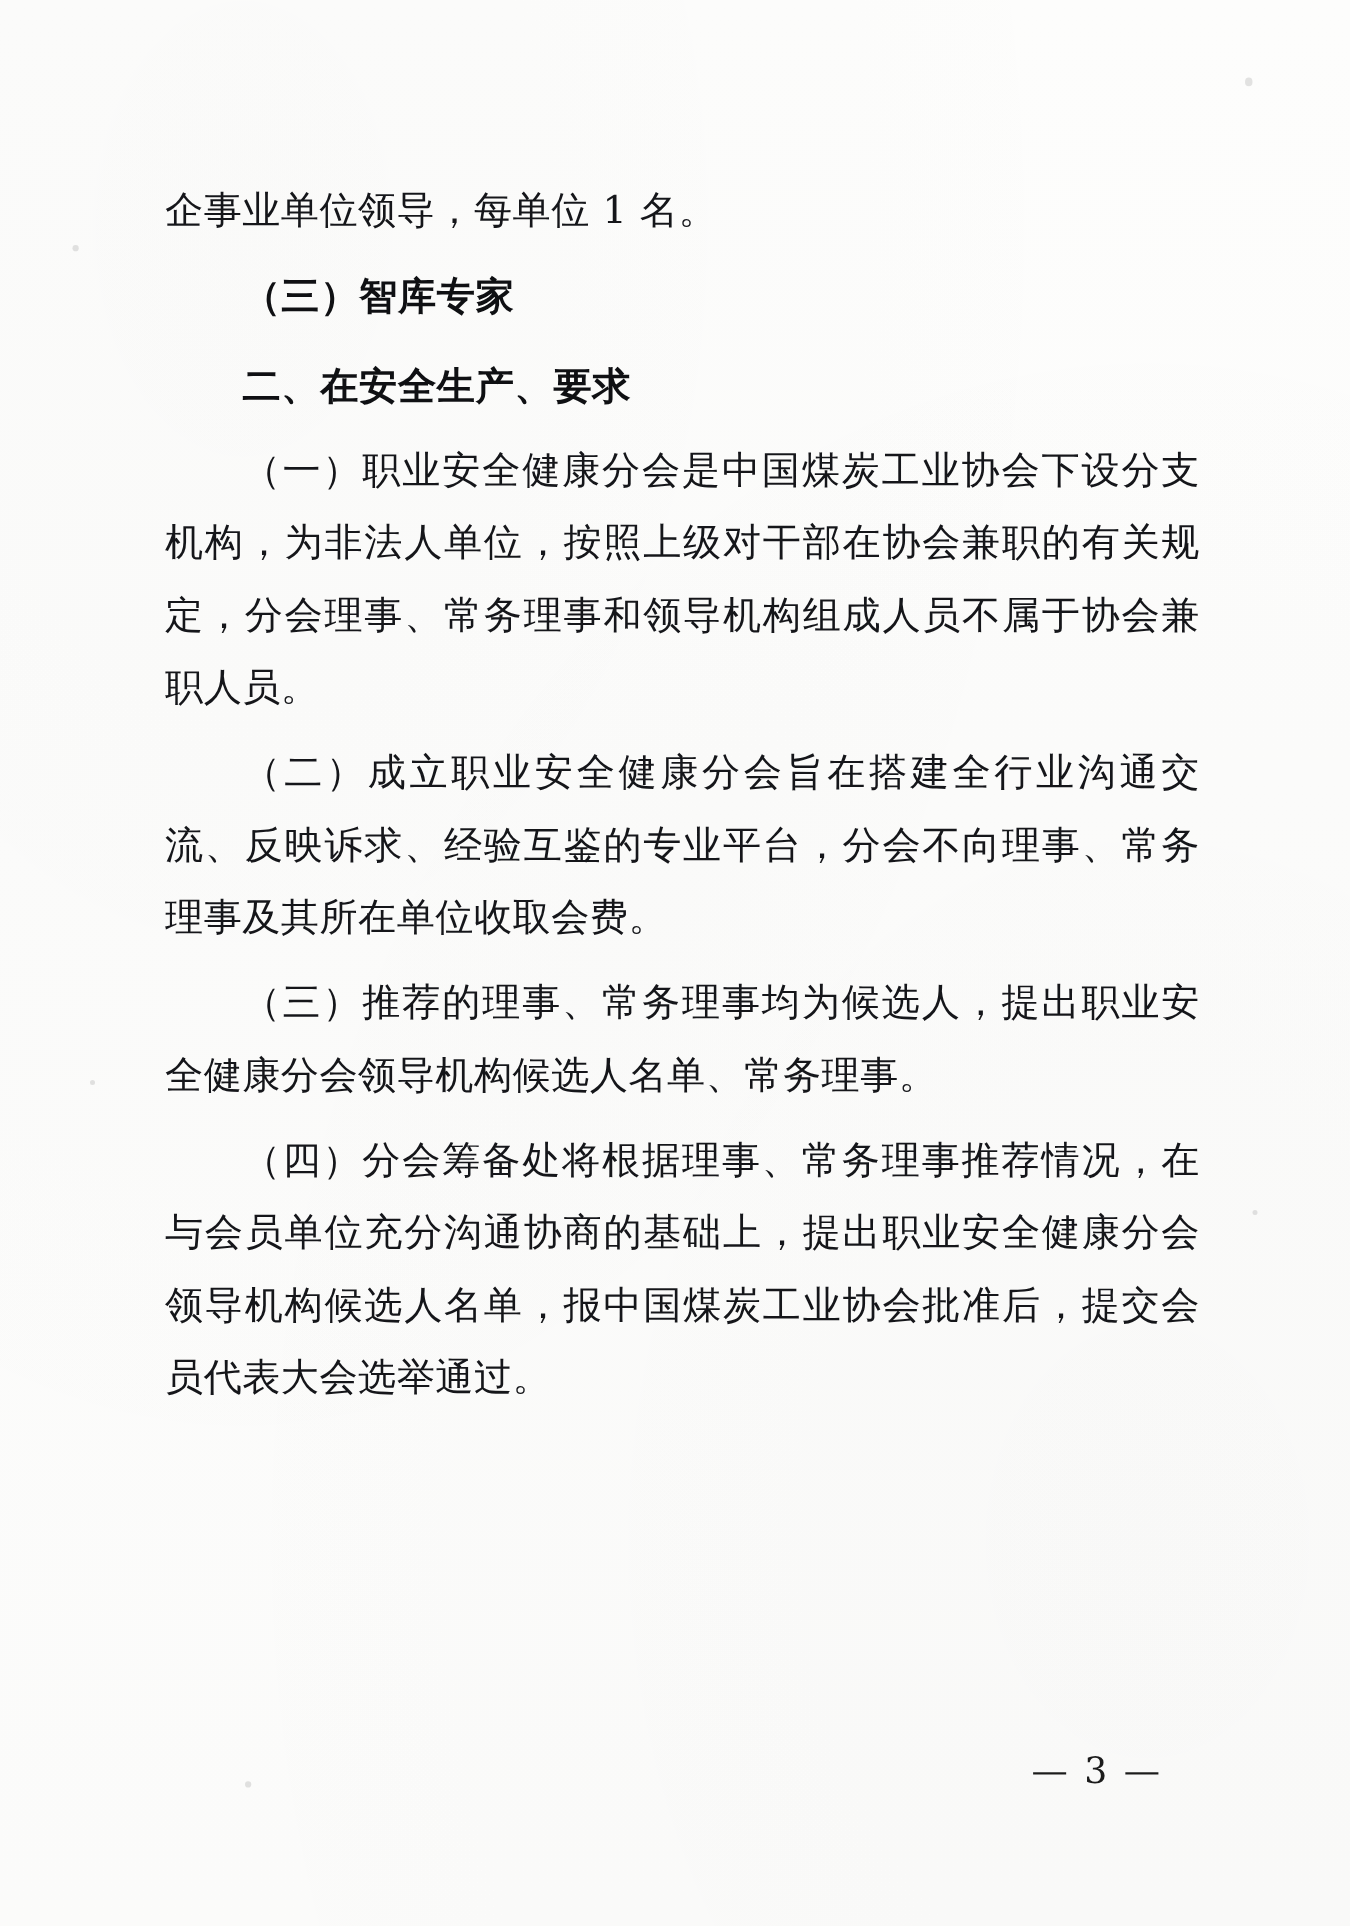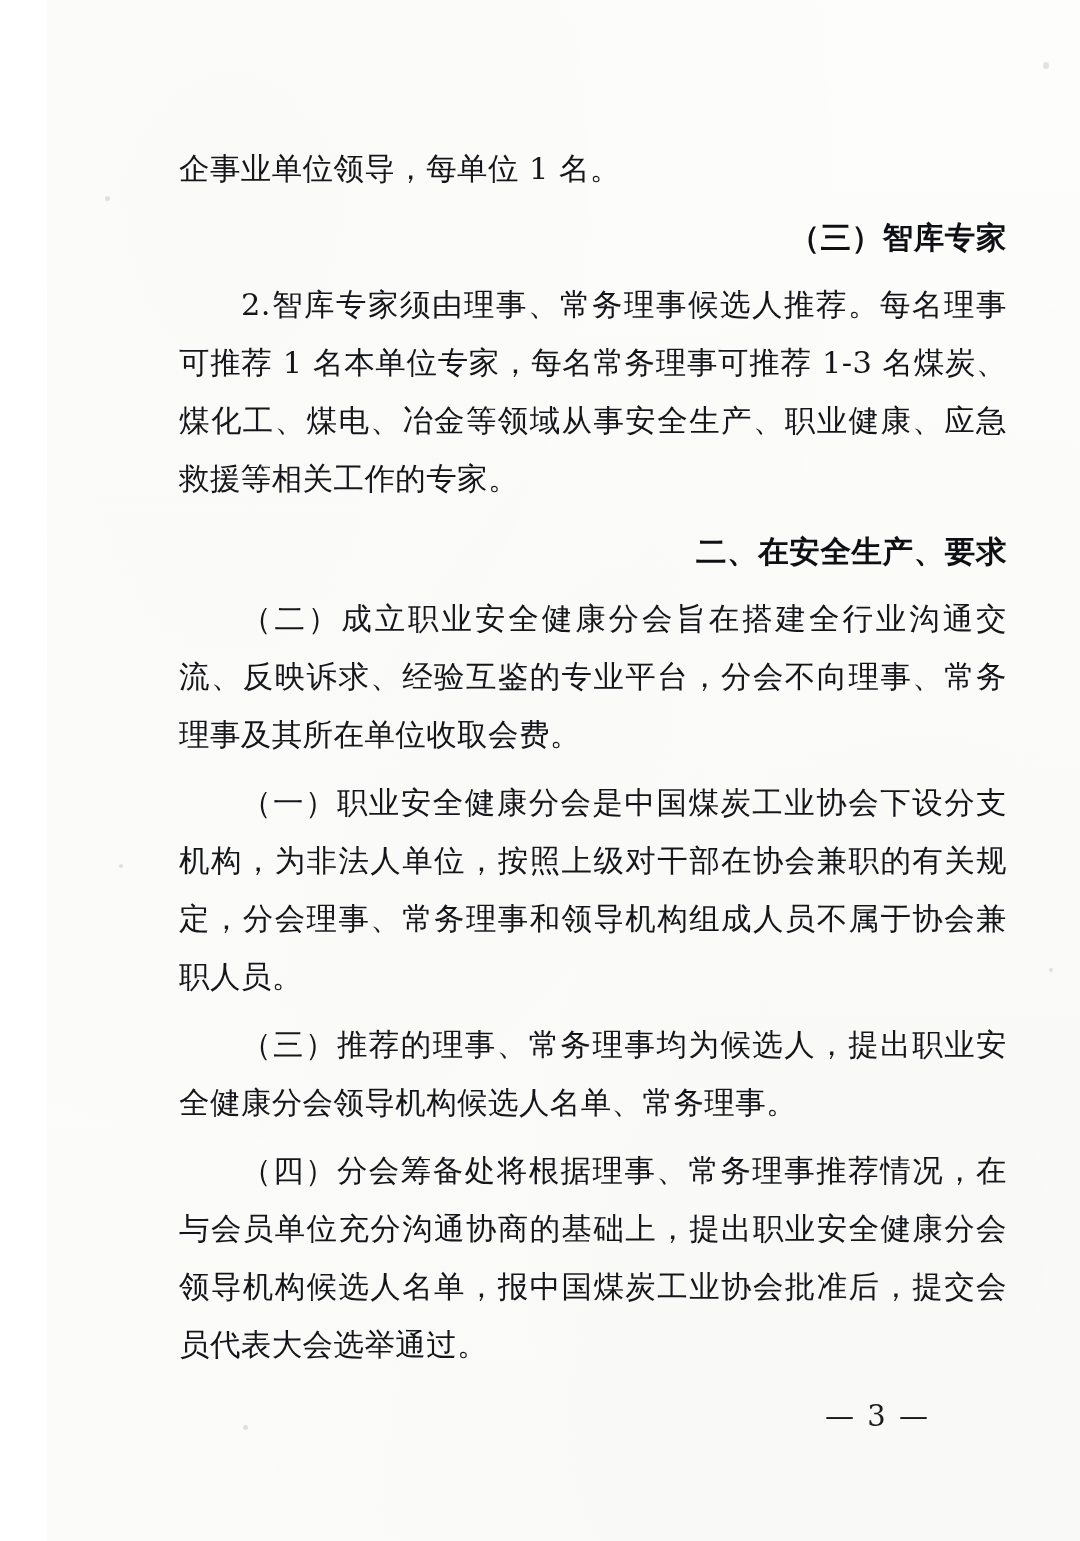--- a/index.html
+++ b/index.html
@@ -16,21 +16,20 @@
     overflow: hidden;
   }
   
   .page {
     position: absolute;
     inset: 0;
     background:
       radial-gradient(ellipse at 18% 12%, rgba(0,0,0,0.012), rgba(0,0,0,0) 60%),
       radial-gradient(ellipse at 85% 80%, rgba(0,0,0,0.012), rgba(0,0,0,0) 65%),
       linear-gradient(180deg, #fdfdfc 0%, #fcfcfb 40%, #fbfbfa 100%);
-    margin-left: 47px;
   }
   .speck {
     position: absolute;
     background: rgba(90, 90, 90, 0.16);
     border-radius: 50%;
   }
   .content {
     position: absolute;
     left: 132px;
     top: 140px;
@@ -49,21 +48,20 @@
     text-indent: 62px;
   }
   .heading {
     font-size: 30.5px;
     line-height: 58px;
     letter-spacing: 0.6px;
     font-weight: bold;
     text-indent: 62px;
     margin: 0;
     color: #0f1013;
-    text-align: right;
   }
   .gap-s { margin-top: 10px; }
   .gap-m { margin-top: 14px; }
   .pagenum {
     position: absolute;
     right: 150px;
     bottom: 108px;
     font-size: 29px;
     letter-spacing: 2px;
     color: #1b1b1b;
@@ -75,22 +73,21 @@
 <div class="page">
   <span class="speck" style="left:58px; top:196px; width:5px; height:5px;"></span>
   <span class="speck" style="left:996px; top:62px; width:6px; height:7px;"></span>
   <span class="speck" style="left:196px; top:1425px; width:5px; height:5px;"></span>
   <span class="speck" style="left:1002px; top:968px; width:4px; height:4px;"></span>
   <span class="speck" style="left:72px; top:864px; width:4px; height:4px;"></span>
 
   <div class="content">
     <p class="para">企事业单位领导，每单位 1 名。</p>
     <p class="heading gap-s">（三）智库专家</p>
-    <p class="para indent gap-s">2.智库专家须由理事、常务理事候选人推荐。每名理事可推荐 1 名本单位专家，每名常务理事可推荐 1-3 名煤炭、煤化工、煤电、冶金等领域从事安全生产、职业健康、应急救援等相关工作的专家。</p>
     <p class="heading gap-m">二、在安全生产、要求</p>
+    <p class="para indent gap-s">（一）职业安全健康分会是中国煤炭工业协会下设分支机构，为非法人单位，按照上级对干部在协会兼职的有关规定，分会理事、常务理事和领导机构组成人员不属于协会兼职人员。</p>
     <p class="para indent gap-s">（二）成立职业安全健康分会旨在搭建全行业沟通交流、反映诉求、经验互鉴的专业平台，分会不向理事、常务理事及其所在单位收取会费。</p>
-    <p class="para indent gap-s">（一）职业安全健康分会是中国煤炭工业协会下设分支机构，为非法人单位，按照上级对干部在协会兼职的有关规定，分会理事、常务理事和领导机构组成人员不属于协会兼职人员。</p>
     <p class="para indent gap-s">（三）推荐的理事、常务理事均为候选人，提出职业安全健康分会领导机构候选人名单、常务理事。</p>
     <p class="para indent gap-s">（四）分会筹备处将根据理事、常务理事推荐情况，在与会员单位充分沟通协商的基础上，提出职业安全健康分会领导机构候选人名单，报中国煤炭工业协会批准后，提交会员代表大会选举通过。</p>
   </div>
 
   <div class="pagenum">— 3 —</div>
 </div>
 
 </body></html>

